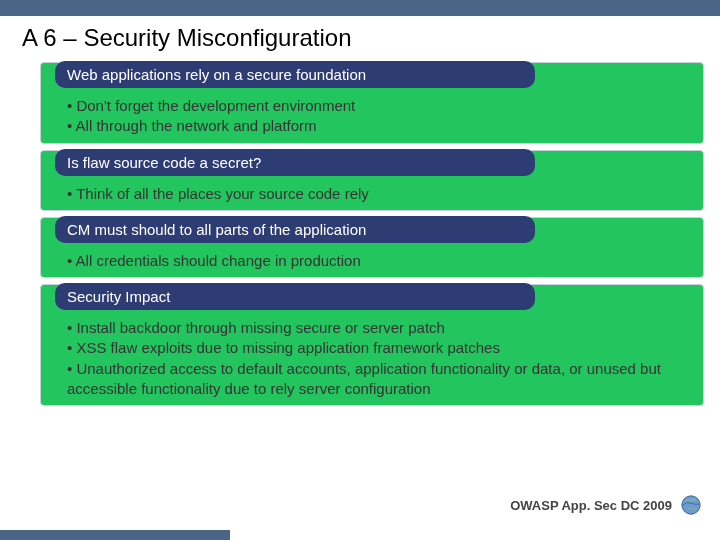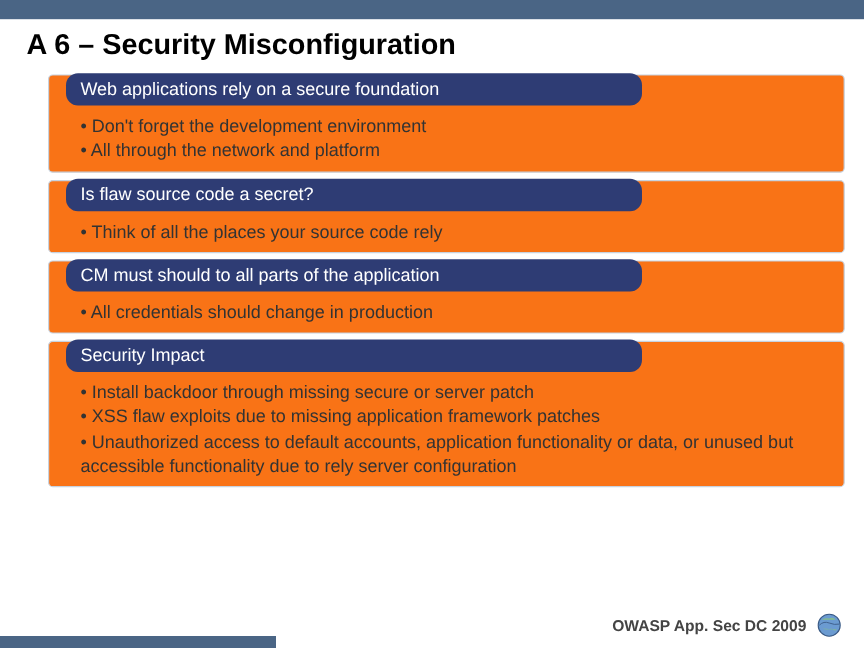--- a/index.html
+++ b/index.html
@@ -11,32 +11,32 @@
     position: relative;
     overflow: hidden;
   }
   .top-bar {
     width: 100%;
     height: 16px;
     background: #4a6585;
   }
   .title {
     font-size: 24px;
-    font-weight: 700;
+    font-weight: 400;
     color: #000;
     padding: 8px 22px 10px 22px;
   }
   .content {
     padding: 0 16px 0 40px;
   }
   .card {
     border: 1px solid #c8d2de;
     border-radius: 4px;
     margin-bottom: 6px;
-    background: #f97316;
+    background: #22c55e;
     padding: 0 0 6px 0;
   }
   .pill {
     display: inline-block;
     background: #2e3c74;
     color: #fff;
     font-size: 15px;
     padding: 5px 20px 5px 12px;
     border-radius: 10px;
     margin: -2px 0 6px 14px;
@@ -48,21 +48,21 @@
     font-size: 15px;
     color: #333;
     line-height: 1.35;
   }
   .bullets li::before {
     content: "• ";
     color: #333;
   }
   .footer {
     position: absolute;
-    bottom: 8px;
+    bottom: 24px;
     right: 18px;
     display: flex;
     align-items: center;
     gap: 8px;
   }
   .footer-text {
     font-size: 13px;
     font-weight: 600;
     color: #444;
   }

